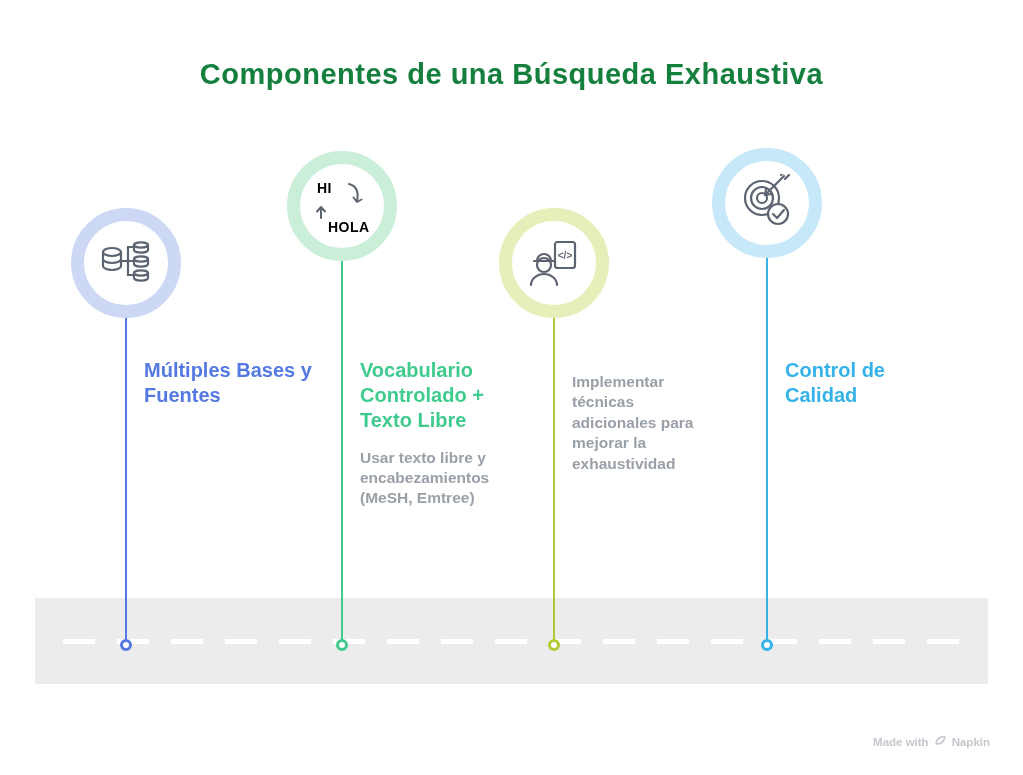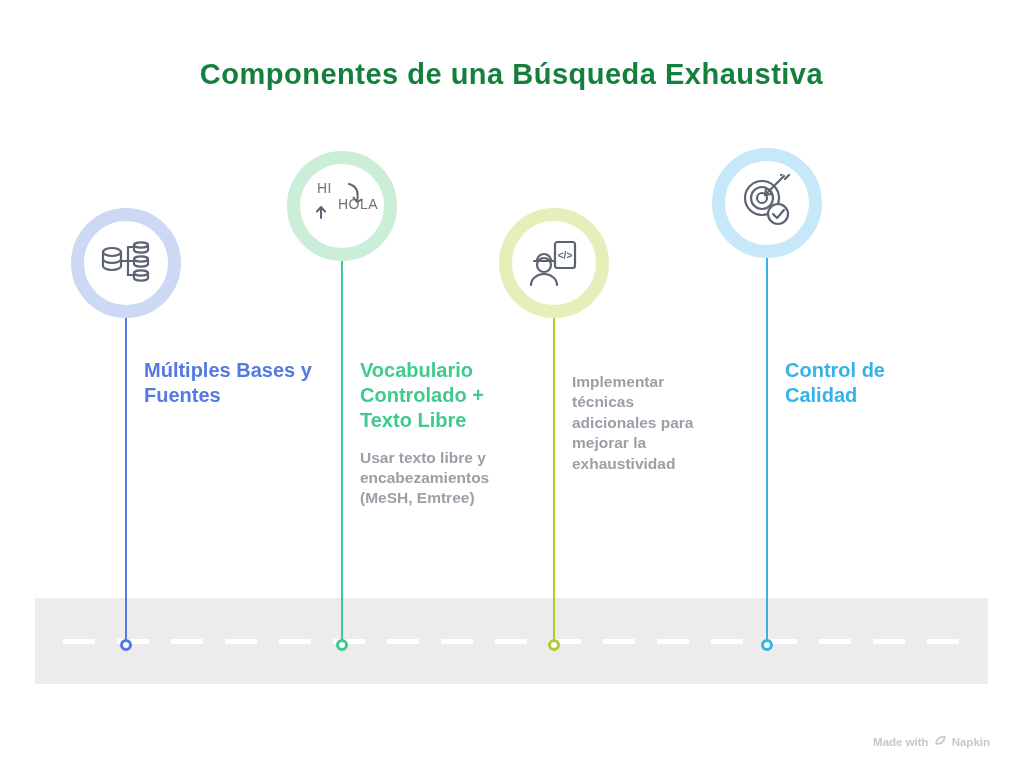--- a/index.html
+++ b/index.html
@@ -40,23 +40,23 @@
   }
   .textblock { position:absolute; top:358px; left:calc(var(--cx) + 18px); width:var(--tw); }
   .heading { font-weight:bold; font-size:20px; line-height:1.26; color:var(--accent); }
   .body-text { margin-top:14px; font-weight:bold; font-size:15.5px; line-height:1.32; color:#9aa0a8; }
 
   .icon svg { display:block; }
   .icon { color:#5d6471; }
 
   
   .translation { position:relative; width:62px; height:60px; }
-  .t-word { position:absolute; font-weight:normal; color:#737373; font-size:14px; letter-spacing:0.5px; }
+  .t-word { position:absolute; font-weight:bold; color:#000000; font-size:14px; letter-spacing:0.5px; }
   .t-hi { left:6px; top:4px; }
-  .t-hola { left:17px; top:20px;margin-left:10px; }
+  .t-hola { left:17px; top:43px; }
   .translation svg { position:absolute; left:0; top:0; }
 
   .watermark {
     position:absolute; right:33px; top:734px;
     display:flex; align-items:center; gap:5px;
     color:#c4c8cd; font-size:11.5px; font-weight:bold;padding-left:17px;
   }
 </style>
 </head>
 <body>

